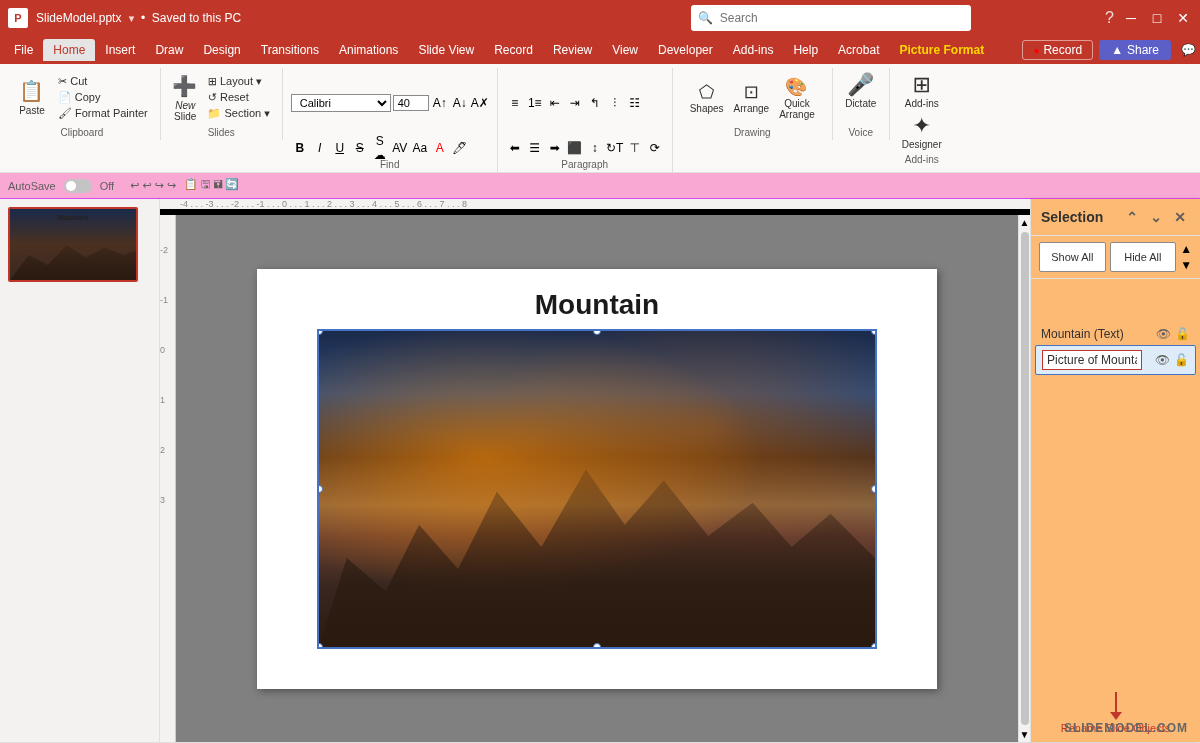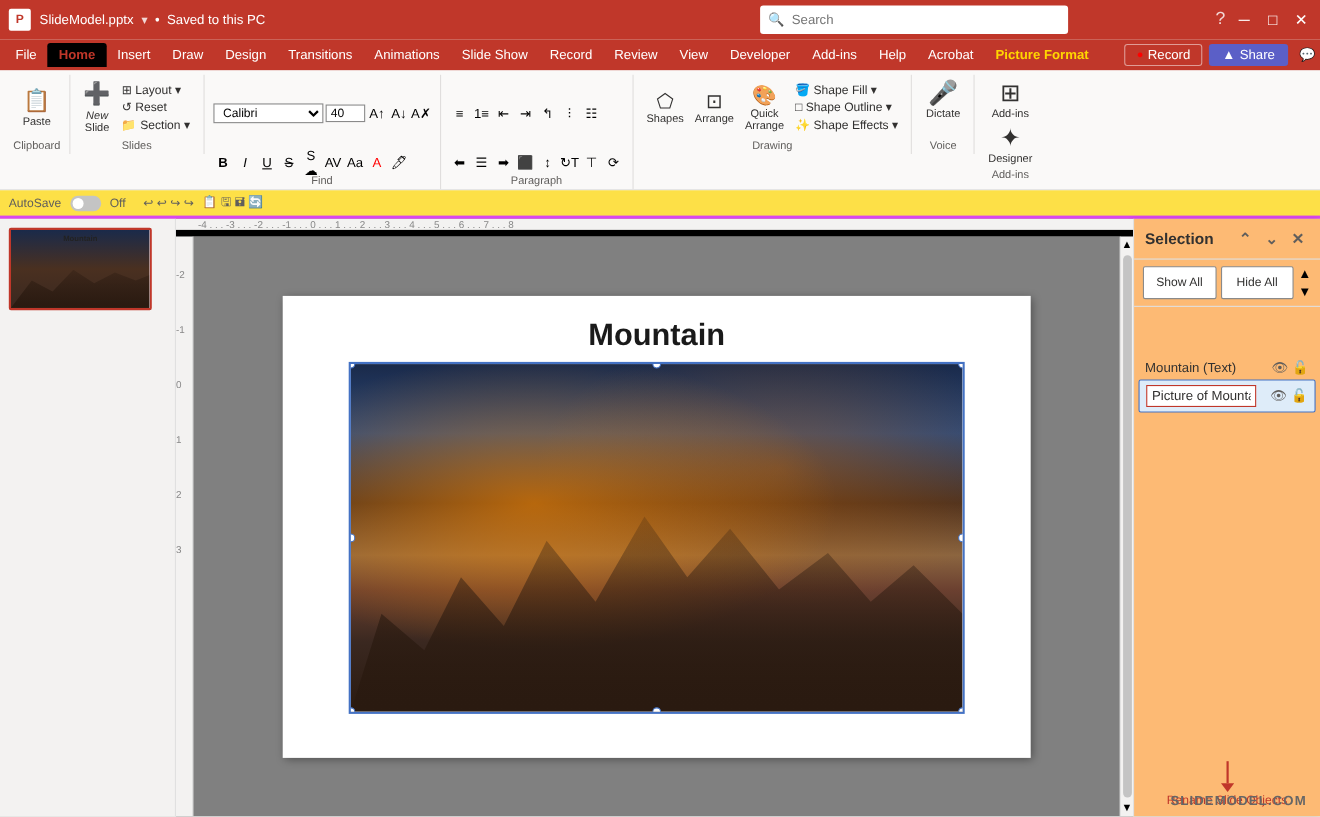--- a/index.html
+++ b/index.html
@@ -36,21 +36,21 @@
       padding: 0 4px;
       color: white;
       font-size: 12px;
     }
     .menu-item {
       padding: 4px 10px;
       cursor: pointer;
       border-radius: 3px;
       white-space: nowrap;
     }
-    .menu-item.active-tab { background: #000000; color: #c0372a; font-weight: 700; border-radius: 3px 3px 0 0; }
+    .menu-item.active-tab { background: #e5e5e5; color: #c0372a; font-weight: 400; border-radius: 3px 3px 0 0; }
     .menu-item.picture-format { color: #ffd700; font-weight: 600; }
     .menu-bar-right { margin-left: auto; display: flex; align-items: center; gap: 6px; }
     .record-btn {
       background: transparent; border: 1px solid rgba(255,255,255,0.5);
       color: white; padding: 2px 10px; border-radius: 3px; cursor: pointer;
       font-size: 12px; display: flex; align-items: center; gap: 4px;
     }
     .share-btn {
       background: #5b5fc7; color: white; border: none;
       padding: 3px 12px; border-radius: 3px; cursor: pointer; font-size: 12px;
@@ -90,27 +90,27 @@
     .ribbon-btn-large { min-width: 40px; }
     .ribbon-small { display: flex; flex-direction: column; gap: 1px; }
     .ribbon-small-btn {
       display: flex; align-items: center; gap: 4px; padding: 1px 4px;
       cursor: pointer; border-radius: 2px; font-size: 11px; color: #323130;
       white-space: nowrap;
     }
 
     
     .autosave-bar {
-      background: #fde047;
+      background: #f9a8d4;
       height: 26px;
       display: flex;
       align-items: center;
       padding: 0 8px;
       gap: 8px;
-      border-bottom: 3px solid #d946ef;
+      border-bottom: 1px solid #d946ef;
       font-size: 11px;
       color: #605e5c;
     }
     .toggle-off {
       background: #c4c4c4; border-radius: 8px; width: 28px; height: 14px;
       display: flex; align-items: center; padding: 0 2px;
     }
     .toggle-thumb { width: 10px; height: 10px; background: white; border-radius: 50%; }
 
     
@@ -357,21 +357,21 @@
 </div>
 
 <div class="menu-bar">
   <div class="menu-item">File</div>
   <div class="menu-item active-tab">Home</div>
   <div class="menu-item">Insert</div>
   <div class="menu-item">Draw</div>
   <div class="menu-item">Design</div>
   <div class="menu-item">Transitions</div>
   <div class="menu-item">Animations</div>
-  <div class="menu-item">Slide Show</div>
+  <div class="menu-item">Slide View</div>
   <div class="menu-item">Record</div>
   <div class="menu-item">Review</div>
   <div class="menu-item">View</div>
   <div class="menu-item">Developer</div>
   <div class="menu-item">Add-ins</div>
   <div class="menu-item">Help</div>
   <div class="menu-item">Acrobat</div>
   <div class="menu-item picture-format">Picture Format</div>
   <div class="menu-bar-right">
     <button class="record-btn">
@@ -387,20 +387,25 @@
 </div>
 
 <div class="ribbon">
 
   <div class="ribbon-group">
     <div class="ribbon-items">
       <div class="ribbon-btn ribbon-btn-large">
         <div class="ribbon-btn-icon">📋</div>
         <span style="font-size:10px;">Paste</span>
       </div>
+      <div class="ribbon-small">
+        <div class="ribbon-small-btn">✂ Cut</div>
+        <div class="ribbon-small-btn">📄 Copy</div>
+        <div class="ribbon-small-btn">🖌 Format Painter</div>
+      </div>
     </div>
     <div class="ribbon-group-label">Clipboard</div>
   </div>
 
   <div class="ribbon-group">
     <div class="ribbon-items">
       <div class="ribbon-btn">
         <div class="ribbon-btn-icon">➕</div>
         <span style="font-size:10px;font-style:italic;">New</span>
         <span style="font-size:10px;">Slide</span>
@@ -473,25 +478,20 @@
       </div>
       <div class="ribbon-btn">
         <div style="font-size:18px;">⊡</div>
         <span style="font-size:10px;">Arrange</span>
       </div>
       <div class="ribbon-btn">
         <div style="font-size:18px;">🎨</div>
         <span style="font-size:10px;">Quick</span>
         <span style="font-size:10px;">Arrange</span>
       </div>
-      <div class="ribbon-small">
-        <div class="ribbon-small-btn">🪣 Shape Fill ▾</div>
-        <div class="ribbon-small-btn">□ Shape Outline ▾</div>
-        <div class="ribbon-small-btn">✨ Shape Effects ▾</div>
-      </div>
     </div>
     <div class="ribbon-group-label">Drawing</div>
   </div>
 
 
   <div class="ribbon-group">
     <div class="ribbon-btn ribbon-btn-large">
       <div style="font-size:22px;">🎤</div>
       <span style="font-size:10px;">Dictate</span>
     </div>

